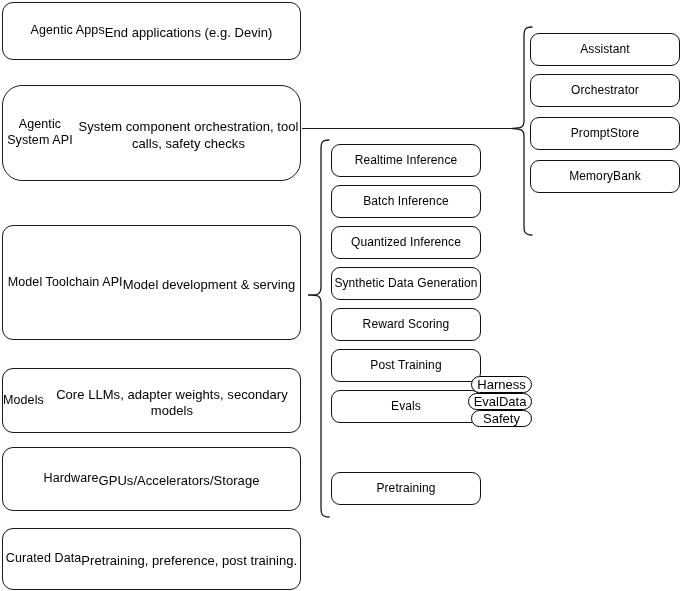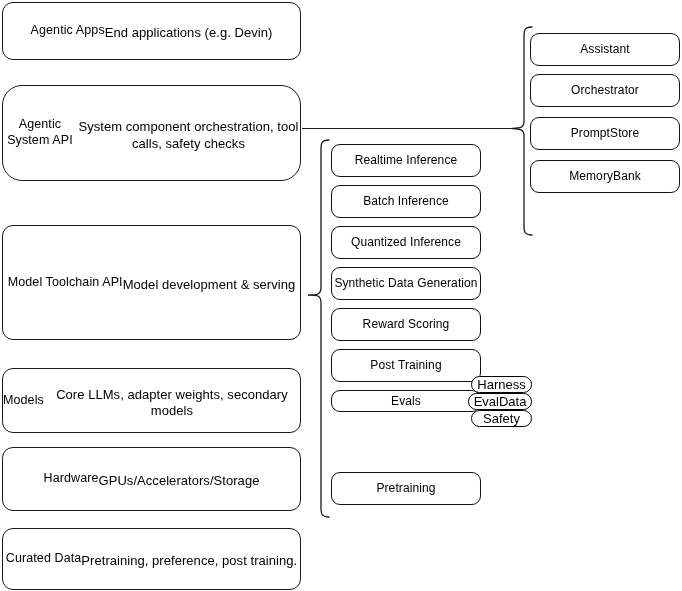--- a/index.html
+++ b/index.html
@@ -144,21 +144,21 @@
   </div>
   <div class="box item-box" style="left:331px; top:267px; width:150px; height:33px;">
     <div class="title">Synthetic Data Generation</div>
   </div>
   <div class="box item-box" style="left:331px; top:308px; width:150px; height:33px;">
     <div class="title">Reward Scoring</div>
   </div>
   <div class="box item-box" style="left:331px; top:349px; width:150px; height:33px;">
     <div class="title">Post Training</div>
   </div>
-  <div class="box item-box" style="left:331px; top:390px; width:150px; height:22px;">
+  <div class="box item-box" style="left:331px; top:390px; width:150px; height:33px;">
     <div class="title">Evals</div>
   </div>
   <div class="box item-box" style="left:331px; top:472px; width:150px; height:33px;">
     <div class="title">Pretraining</div>
   </div>
 
   <div class="pill" style="left:471px; top:376px; width:61px;">Harness</div>
   <div class="pill" style="left:468px; top:393px; width:64px;">EvalData</div>
   <div class="pill" style="left:471px; top:410px; width:61px;">Safety</div>
 

